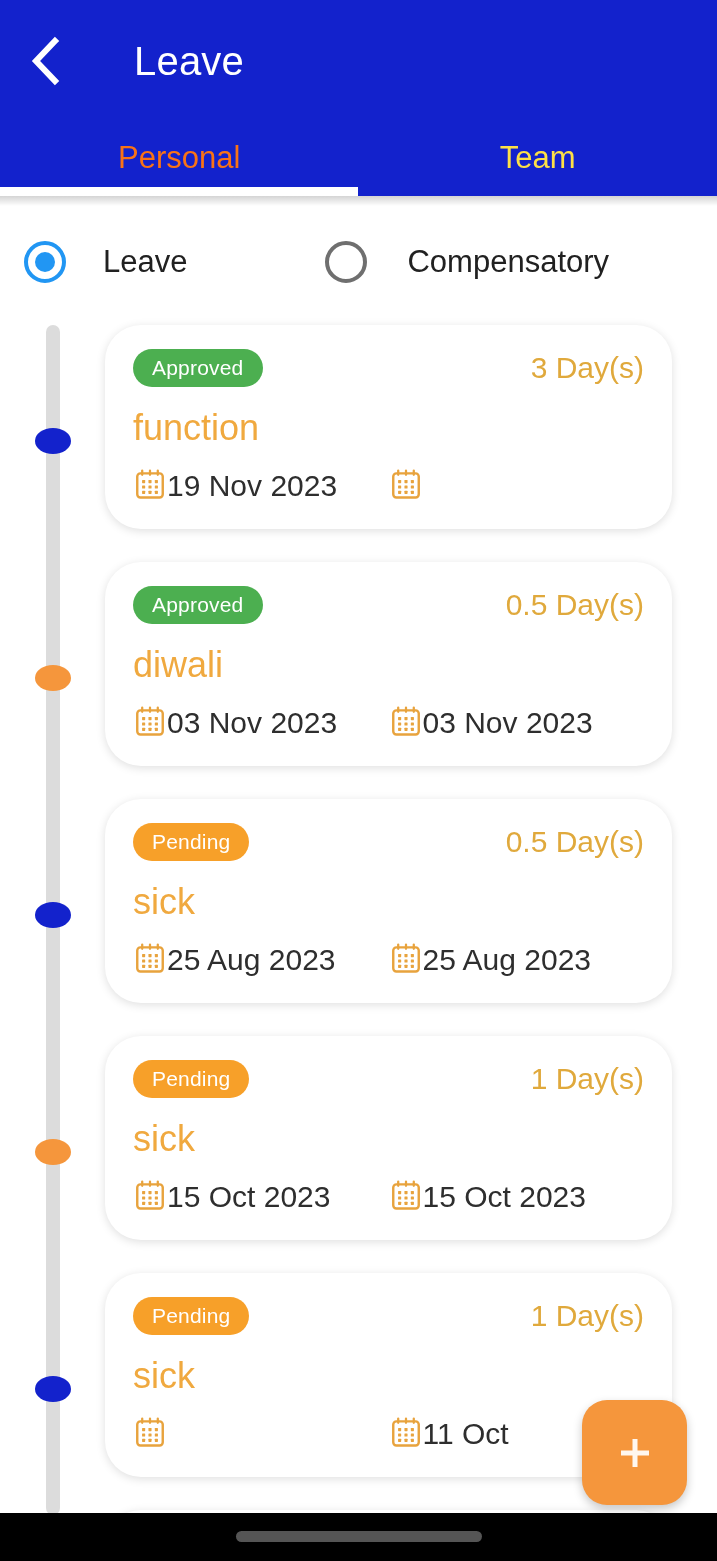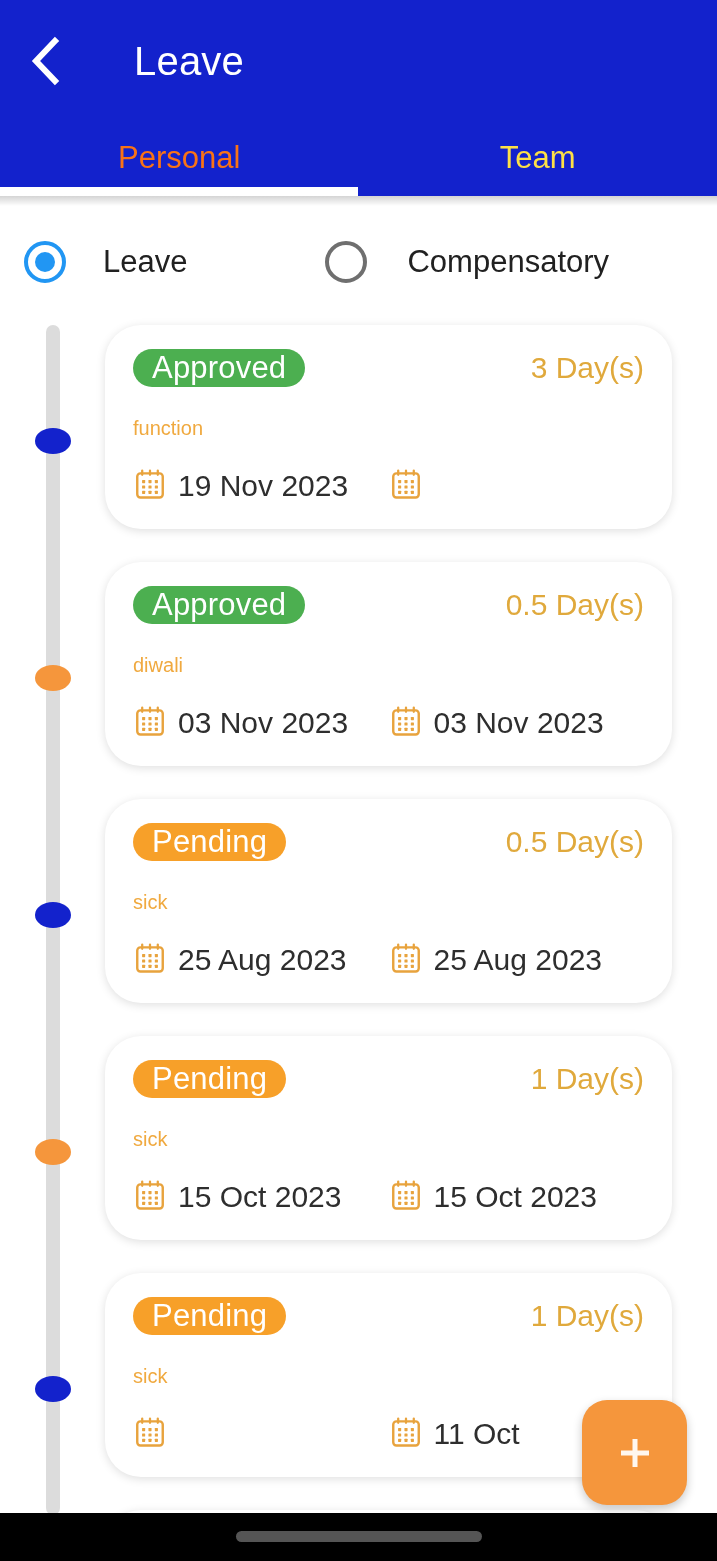--- a/index.html
+++ b/index.html
@@ -119,42 +119,41 @@
     padding:22px 28px 24px 28px;
   }
   .card-top {
     display:flex; align-items:center; justify-content:space-between;
     height:42px;
   }
   .badge {
     display:inline-flex; align-items:center; justify-content:center;
     height:38px; padding:0 19px;
     border-radius:19px;
-    font-size:31px; color:#ffffff; line-height:38px;
+    font-size:21px; color:#ffffff; line-height:38px;
     letter-spacing:0.2px;
   }
   .badge.approved { background:#4caf50; }
   .badge.pending  { background:#f7a029; }
   .days {
     font-size:30px; color:#e0a93c; line-height:38px;
   }
   .card-type {
     margin-top:20px;
-    font-size:20px; color:#f0a93f; line-height:38px;
+    font-size:36px; color:#f0a93f; line-height:38px;
   }
   .card-dates {
     margin-top:20px;
     display:flex; align-items:center;
   }
   .date-cell {
     display:flex; align-items:center;
     width:50%;
   }
   .date-text {
-    margin-left:11px;
     font-size:30px; color:#2e2e2e; line-height:38px;
     white-space:nowrap;
   }
   .cal-icon { flex:0 0 auto; display:block; }
 
   
   .fab {
     position:absolute; left:582px; top:1400px;
     width:105px; height:105px;
     border-radius:25px;

